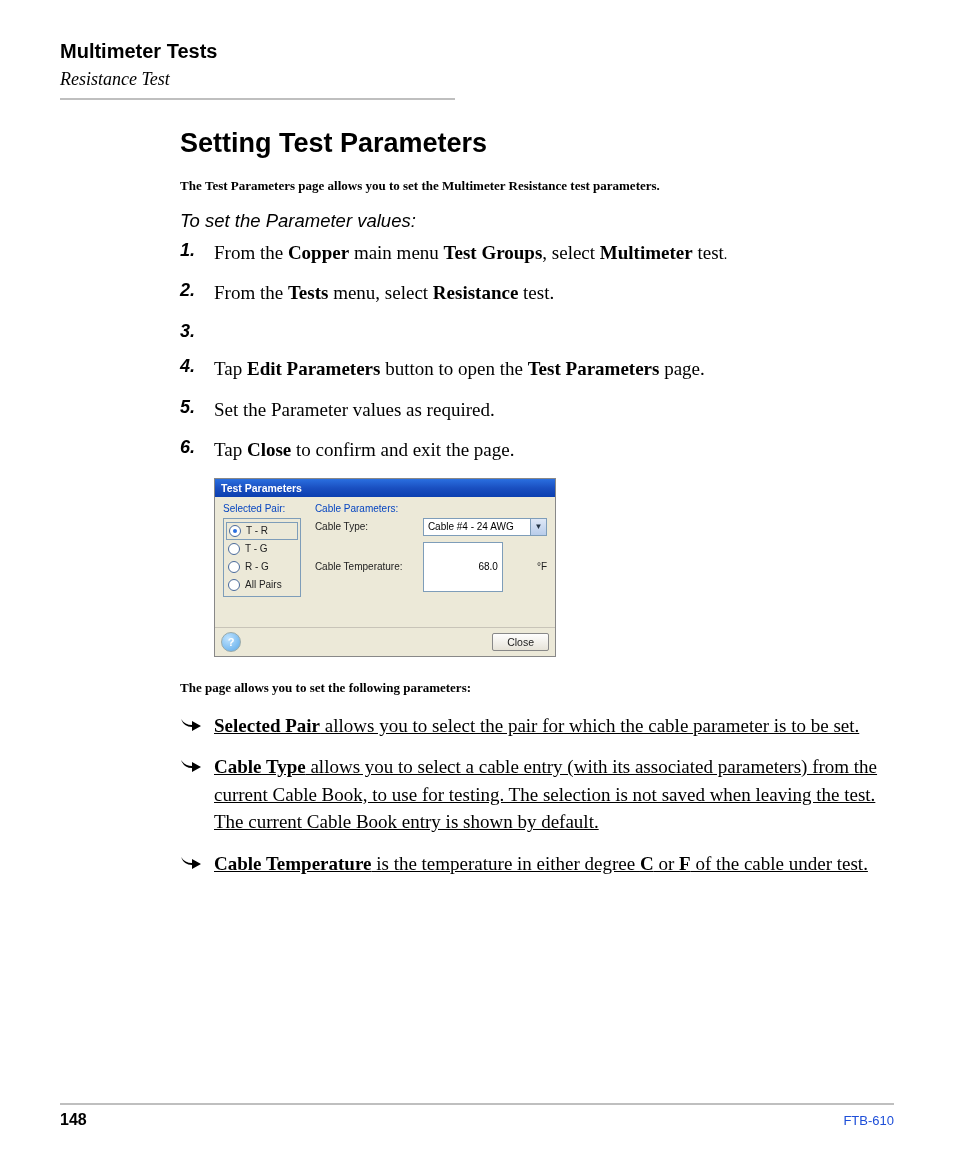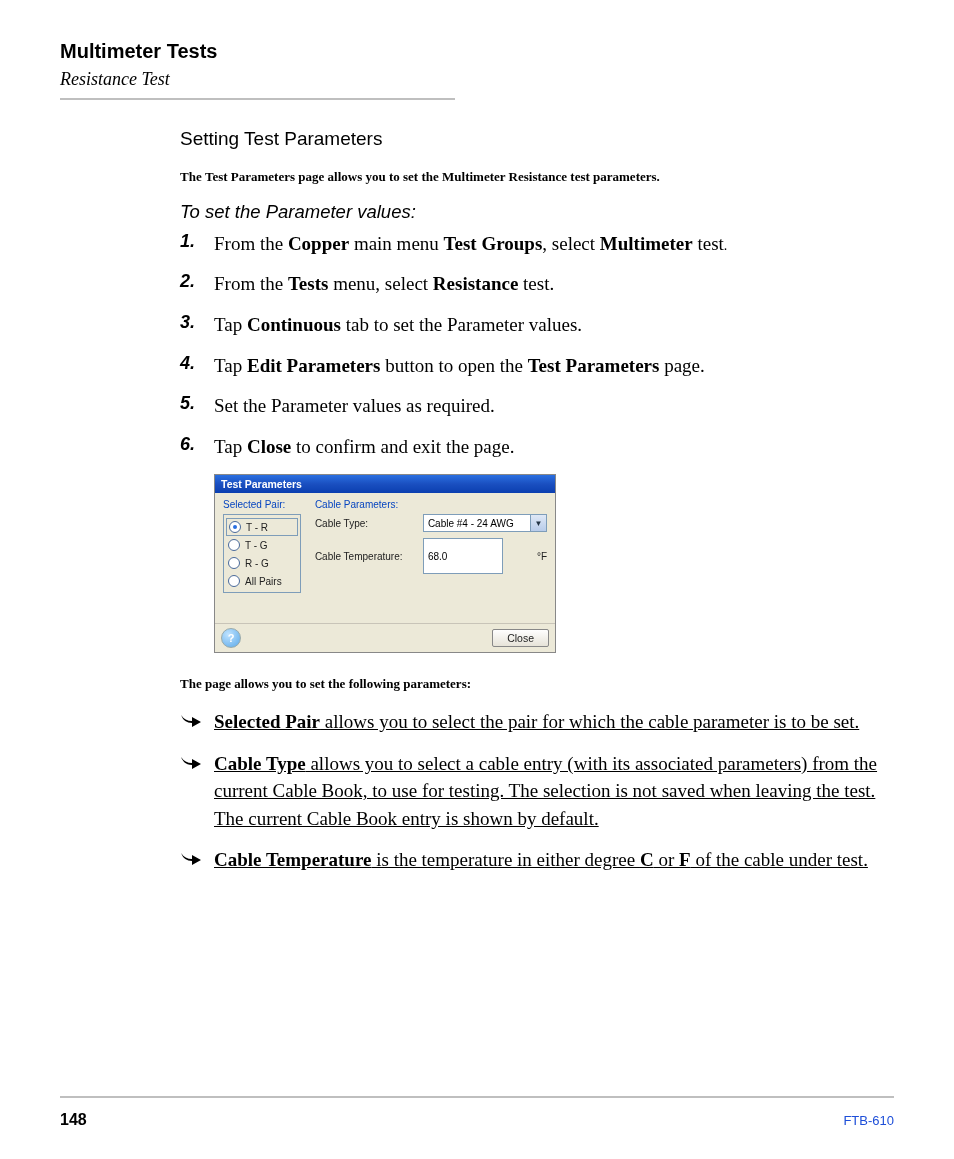--- a/index.html
+++ b/index.html
@@ -33,22 +33,22 @@
     border-top: 2px solid #bfbfbf;
     margin: 0 0 0 0;
     width: 395px;
   }
   .content {
     margin-left: 120px;
     margin-right: 10px;
   }
   .heading {
     font-family: "Segoe UI", "Helvetica Neue", Arial, sans-serif;
-    font-weight: 400;
-    font-size: 19px;
+    font-weight: 700;
+    font-size: 27px;
     margin: 28px 0 18px 0;
   }
   .body-text {
     font-family: Georgia, "Times New Roman", serif;
     font-size: 13px;
     line-height: 1.45;
     font-weight: bold;
   }
   .body-text p { margin: 0 0 14px 0; }
   .subhead {
@@ -209,25 +209,26 @@
     align-items: center;
     justify-content: center;
     margin-left: auto;
     color: #234;
     font-size: 8px;
   }
   .txtbox {
     border: 1px solid #7e9db9;
     background: #fff;
     height: 16px;
-    padding: 9px 4px;
+    padding: 16px 4px;
     display: flex;
     align-items: center;
     width: 70px;
     font-size: 10px;
+    justify-content: flex-end;
   }
   .unit {
     margin-left: 18px;
     font-size: 10px;
     color: #222;
   }
   .dialog-foot {
     border-top: 1px solid #c8c4b8;
     padding: 4px 6px;
     display: flex;
@@ -255,21 +256,21 @@
     color: #222;
     border-radius: 2px;
   }
 
   .footer {
     position: absolute;
     bottom: 30px;
     left: 60px;
     right: 60px;
     border-top: 2px solid #bfbfbf;
-    padding-top: 13px;
+    padding-top: 6px;
     display: flex;
     justify-content: space-between;
     align-items: baseline;
   }
   .page-num {
     font-family: "Segoe UI", "Helvetica Neue", Arial, sans-serif;
     font-weight: 700;
     font-size: 16px;
   }
   .doc-id {
@@ -305,23 +306,20 @@
         </span>
       </li>
       <li>
         <span class="step-num">2.</span>
         <span class="step-text">
           <span>From the </span><b>Tests</b><span> menu, select </span><b>Resistance</b><span> test.</span>
         </span>
       </li>
       <li>
         <span class="step-num">3.</span>
-        <span class="step-text">
-          <span>Tap </span><b>Continuous</b><span> tab to set the Parameter values.</span>
-        </span>
       </li>
       <li>
         <span class="step-num">4.</span>
         <span class="step-text">
           <span>Tap </span><b>Edit Parameters</b><span> button to open the </span><b>Test Parameters</b><span> page.</span>
         </span>
       </li>
       <li>
         <span class="step-num">5.</span>
         <span class="step-text">

